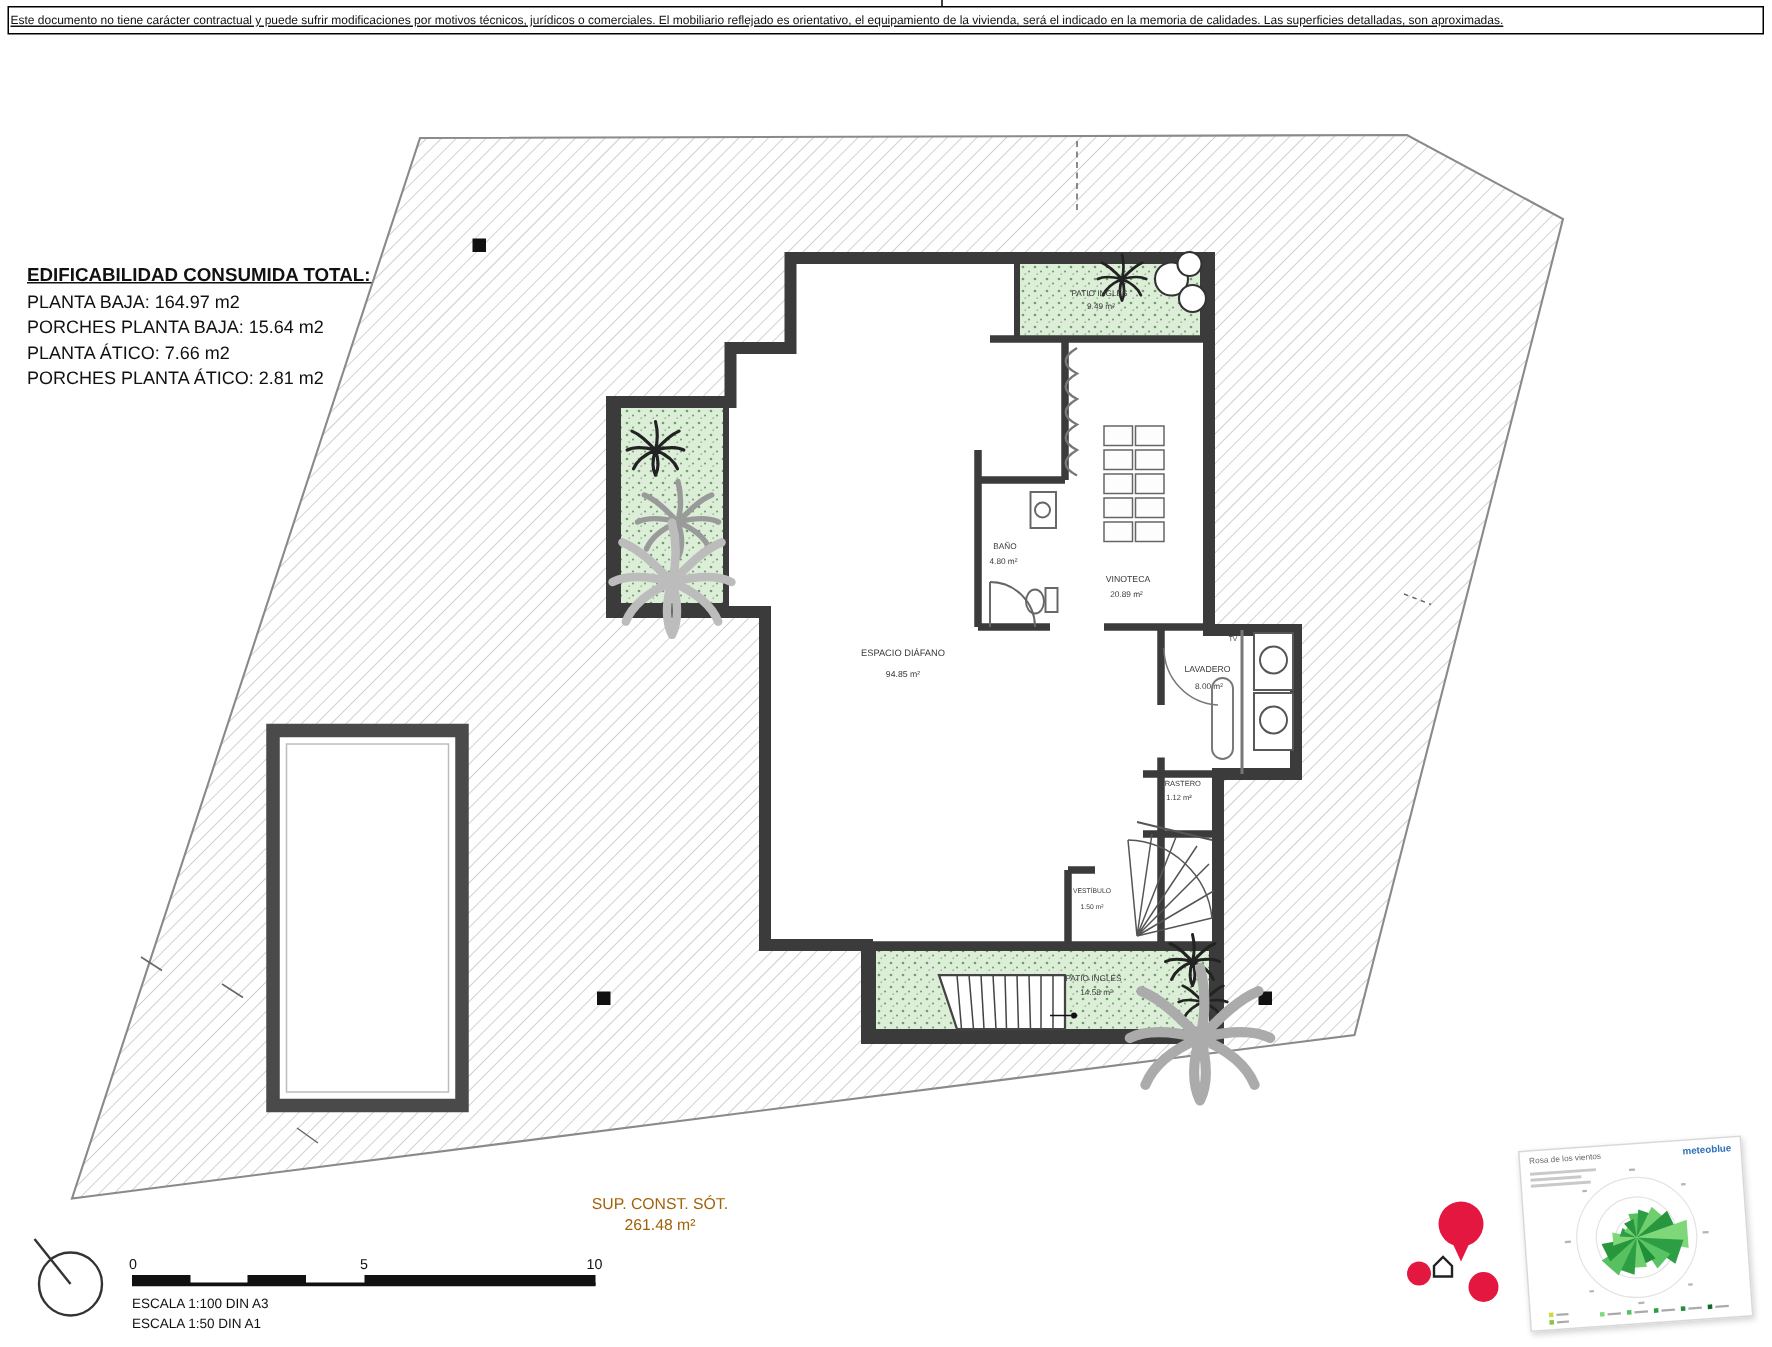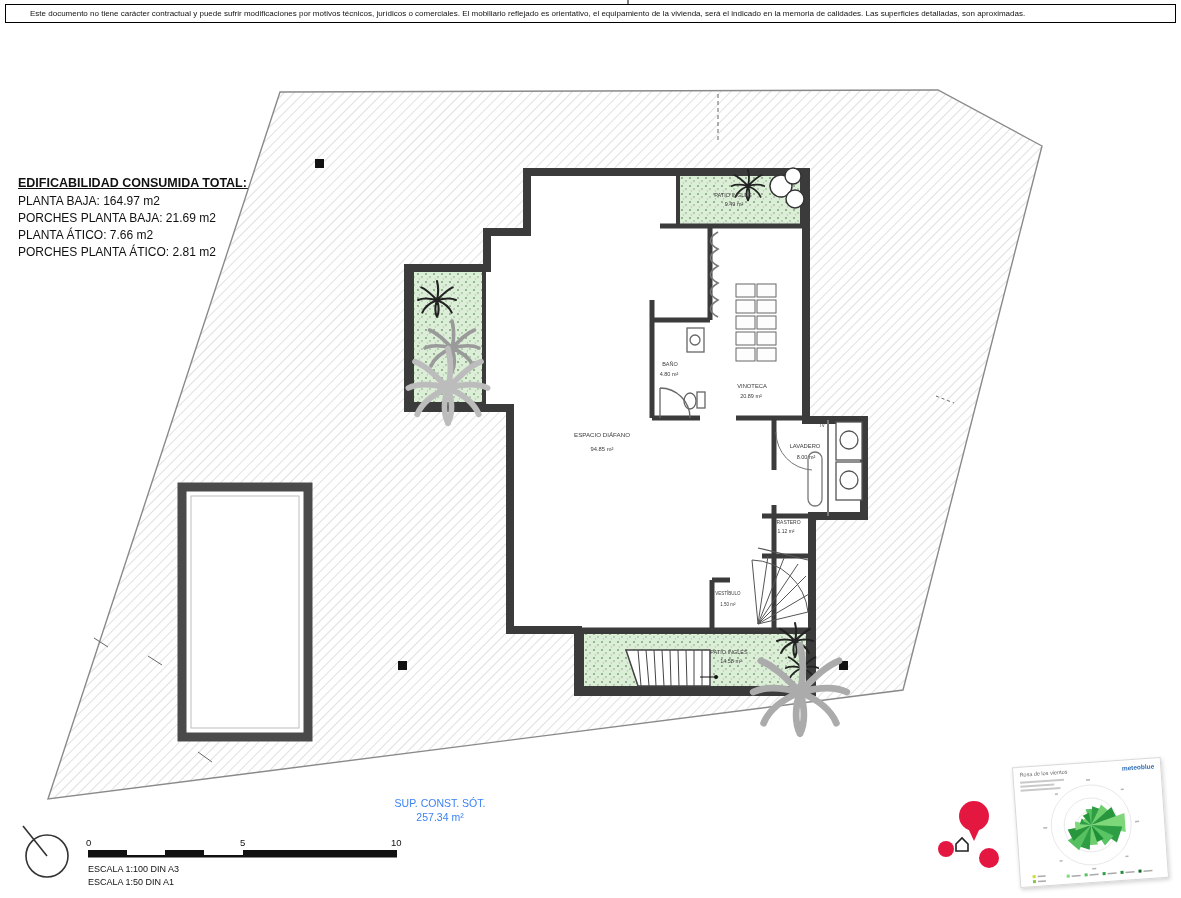--- a/index.html
+++ b/index.html
@@ -1,44 +1,44 @@
 <!DOCTYPE html>
 <html><head>
 <meta charset="utf-8">
 <style>
   html,body{margin:0;padding:0;background:#ffffff;}
   body{width:1181px;height:898px;position:relative;font-family:"Liberation Sans",sans-serif;overflow:hidden;}
   .sheet{position:absolute;inset:0;background:#fff;}
   .disclaimer{position:absolute;left:5px;right:5px;top:4px;height:17px;border:1px solid #000;
-    font-size:8px;line-height:17px;padding-left:24px;color:#111;white-space:nowrap;overflow:hidden;}
+    font-size:8px;line-height:17px;padding-left:1px;color:#111;white-space:nowrap;overflow:hidden;text-decoration:underline;}
   .summary{position:absolute;left:18px;top:176px;color:#111;}
   .summary .title{font-size:12.5px;font-weight:bold;text-decoration:underline;margin-bottom:4px;letter-spacing:0;}
   .summary .line{font-size:12px;margin-top:3px;}
   .planwrap{position:absolute;inset:0;}
-  .footcenter{position:absolute;left:355px;top:797px;width:170px;text-align:center;color:#3b82f6;}
+  .footcenter{position:absolute;left:355px;top:797px;width:170px;text-align:center;color:#a16207;}
   .footcenter .l1{font-size:10.5px;}
   .footcenter .l2{font-size:10.5px;margin-top:2px;}
   .windrose{position:absolute;left:1016px;top:762px;width:147px;height:119px;background:#fff;
     border:1px solid #d8d8d8;box-shadow:1px 2px 4px rgba(0,0,0,0.18);transform:rotate(-4deg);}
   .windrose .wr-title{position:absolute;left:6px;top:4px;font-size:5.5px;color:#6a6a6a;}
   .windrose .wr-sub{position:absolute;left:6px;top:12px;width:44px;}
   .windrose .wr-sub div{height:2px;background:#c9c9c9;margin-top:2px;}
   .windrose .wr-brand{position:absolute;right:6px;top:4px;font-size:6.5px;font-weight:bold;color:#2f6fb7;}
 </style>
 </head>
 <body>
 
 <div class="sheet">
 
   <div class="disclaimer">Este documento no tiene carácter contractual y puede sufrir modificaciones por motivos técnicos, jurídicos o comerciales. El mobiliario reflejado es orientativo, el equipamiento de la vivienda, será el indicado en la memoria de calidades. Las superficies detalladas, son aproximadas.</div>
 
   <div class="summary">
     <div class="title">EDIFICABILIDAD CONSUMIDA TOTAL: 193.22 m2</div>
     <div class="line">PLANTA BAJA: 164.97 m2</div>
-    <div class="line">PORCHES PLANTA BAJA: 21.69 m2</div>
+    <div class="line">PORCHES PLANTA BAJA: 15.64 m2</div>
     <div class="line">PLANTA ÁTICO: 7.66 m2</div>
     <div class="line">PORCHES PLANTA ÁTICO: 2.81 m2</div>
   </div>
 
   <div class="planwrap">
   <svg width="1181" height="898" viewBox="0 0 1181 898">
     <defs>
       <pattern id="hatch" width="7" height="7" patternUnits="userSpaceOnUse" patternTransform="rotate(45)">
         <rect width="7" height="7" fill="#ffffff"></rect>
         <line x1="0" y1="0" x2="0" y2="7" stroke="#c2c2c2" stroke-width="1"></line>
@@ -219,21 +219,21 @@
       <path d="M968,828 L980,828 L974,841 Z" fill="#e41740"></path>
       <circle cx="946" cy="849" r="8" fill="#e41740"></circle>
       <circle cx="989" cy="858" r="10" fill="#e41740"></circle>
       <path d="M956,851 L956,844 L962,838 L968,844 L968,851 Z" fill="none" stroke="#222" stroke-width="1.6"></path>
     </g>
   </svg>
   </div>
 
   <div class="footcenter">
     <div class="l1">SUP. CONST. SÓT.</div>
-    <div class="l2">257.34 m²</div>
+    <div class="l2">261.48 m²</div>
   </div>
 
   <div class="windrose">
     <div class="wr-title">Rosa de los vientos</div>
     <div class="wr-sub">
       <div></div>
         <div style="width:34px"></div>
         <div style="width:40px"></div>
     </div>
     <div class="wr-brand">meteoblue</div>

